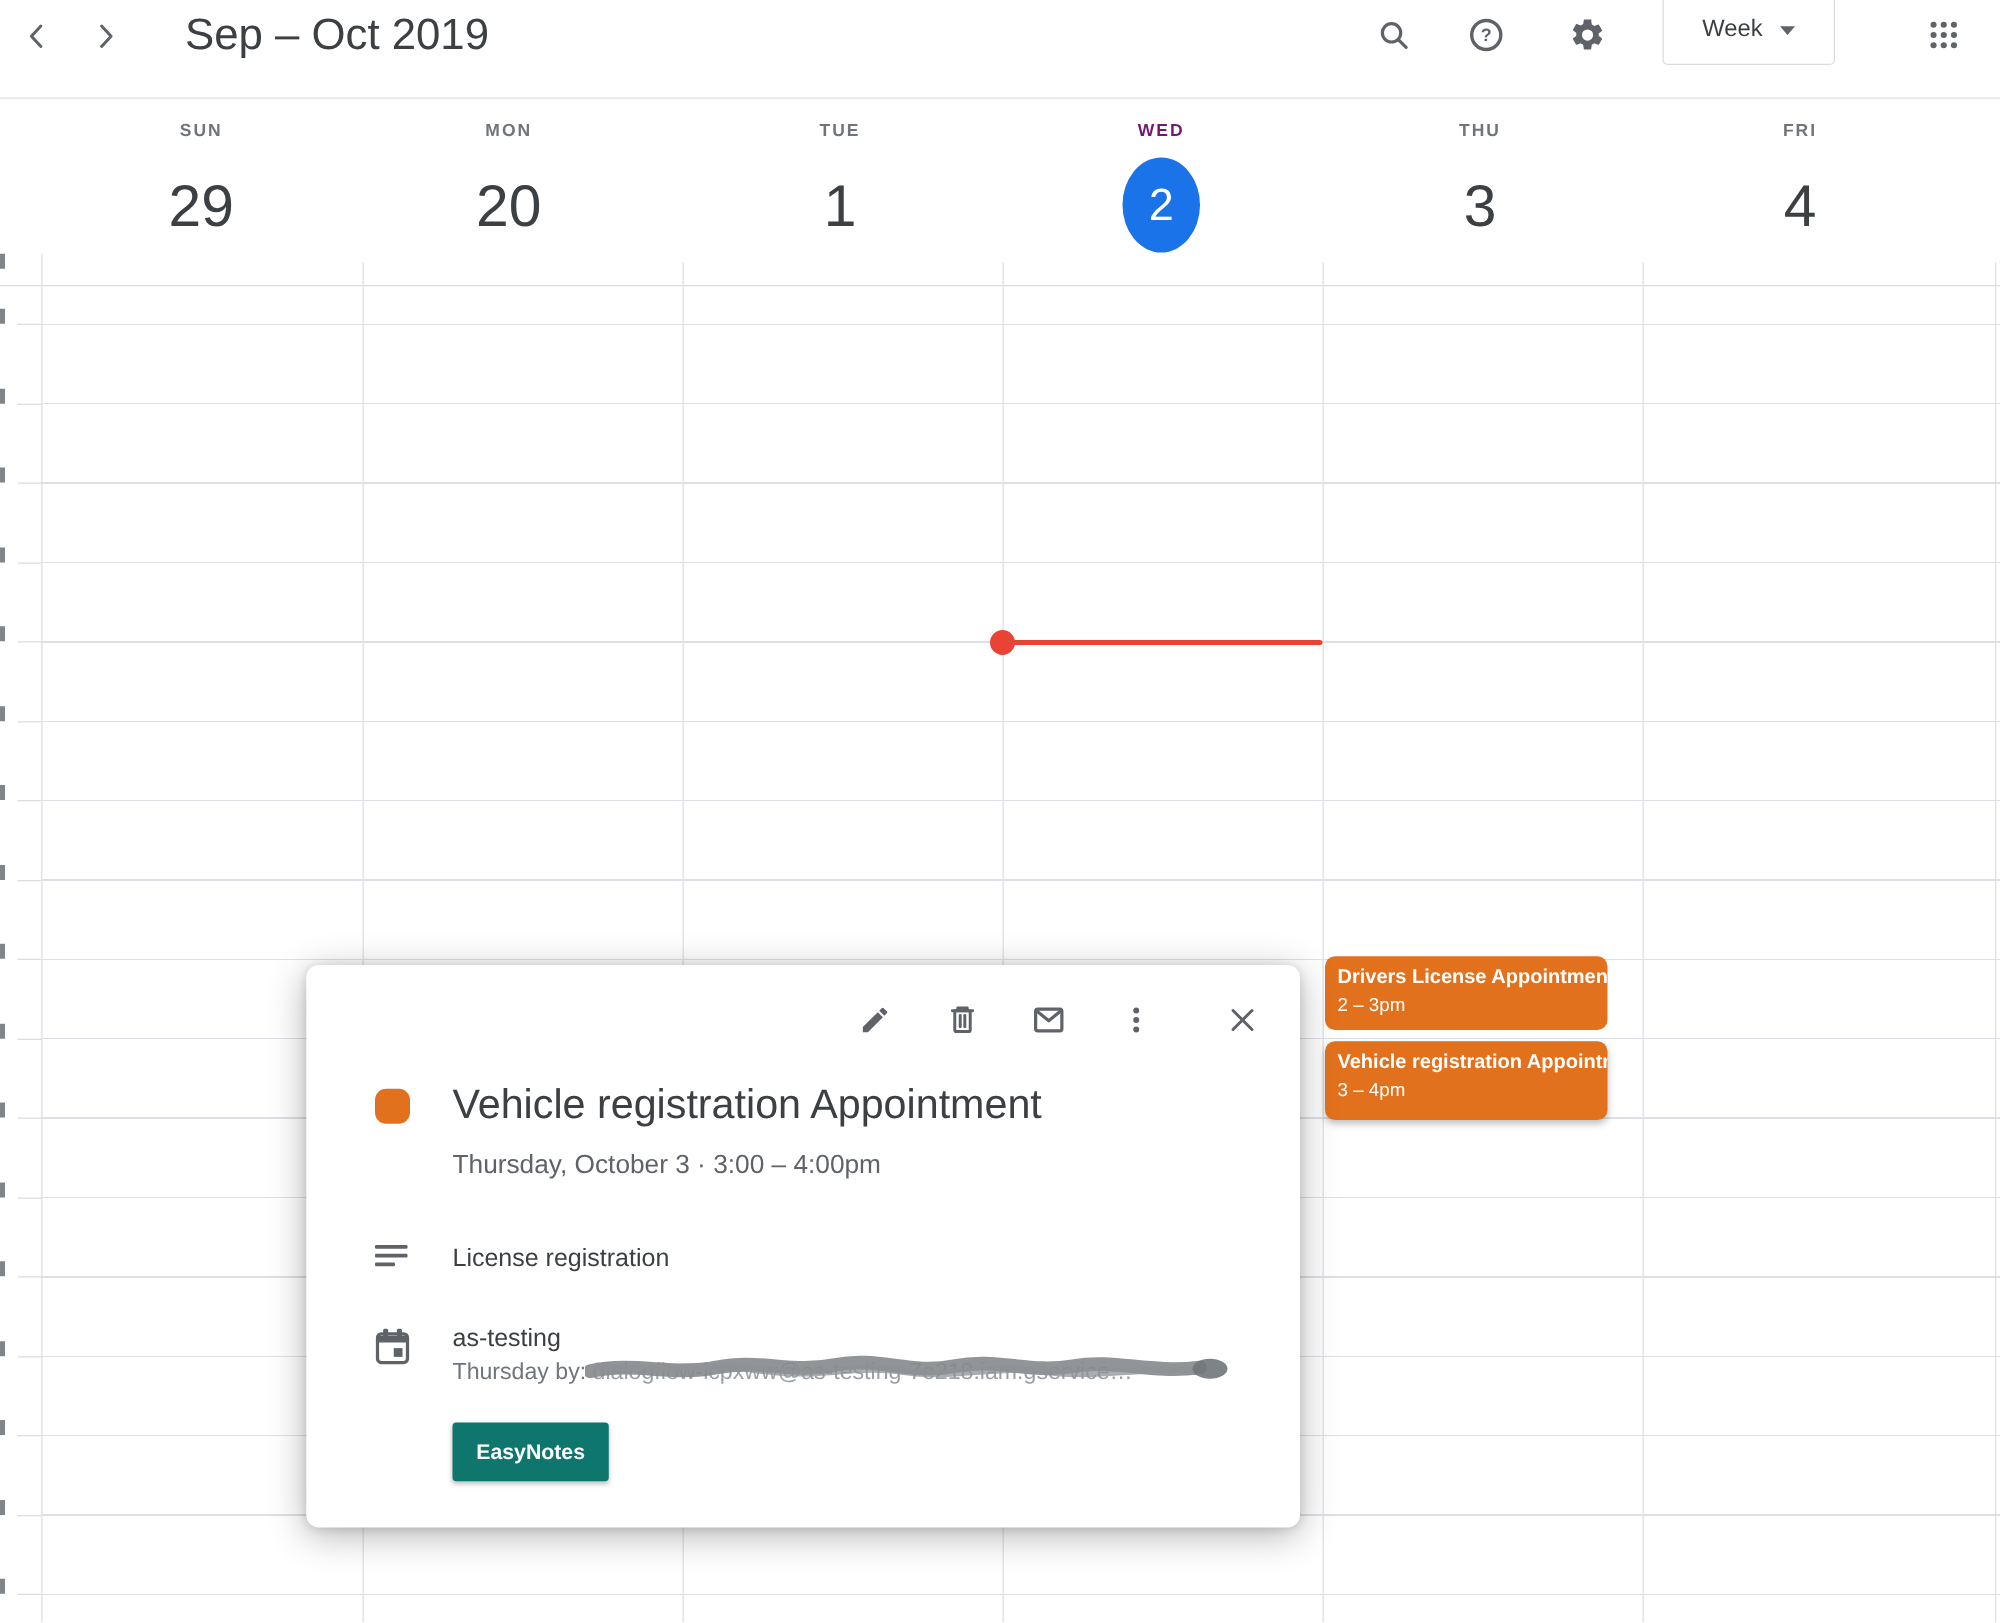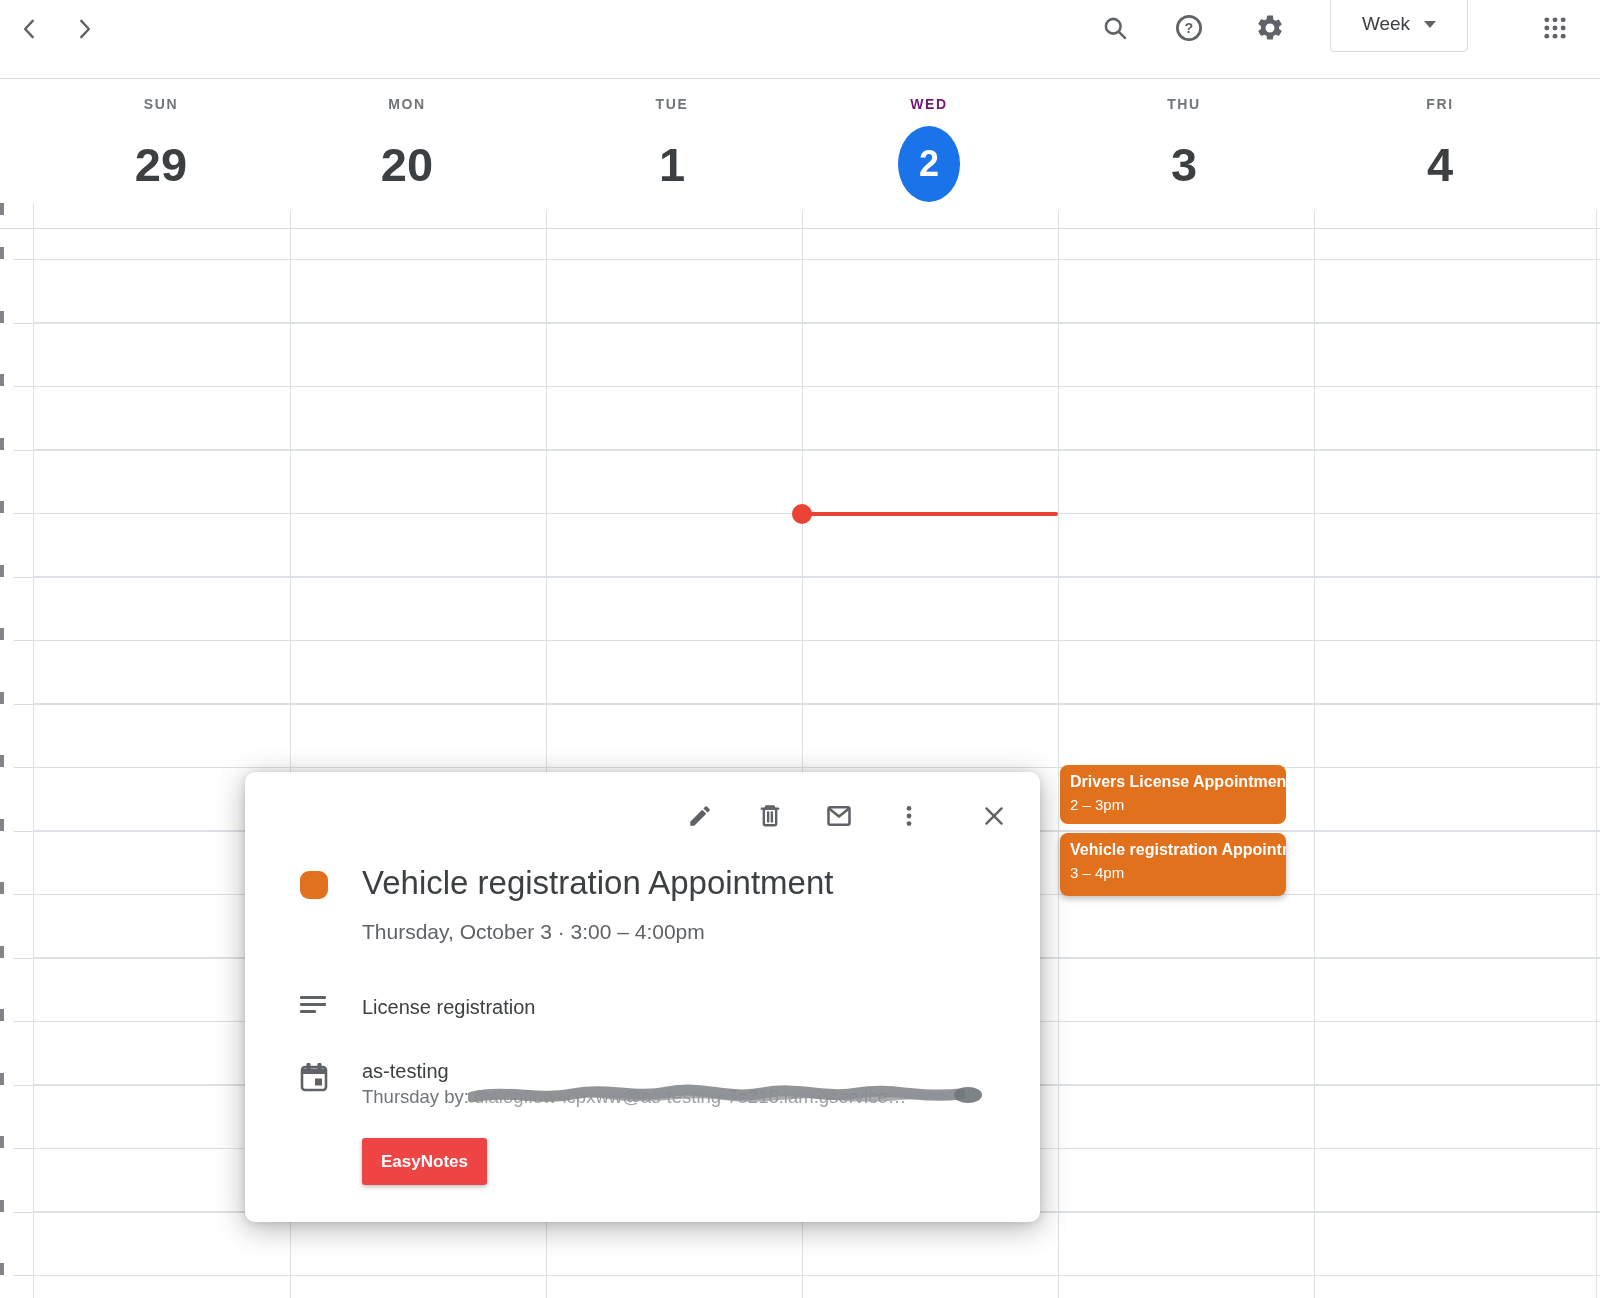--- a/index.html
+++ b/index.html
@@ -17,21 +17,21 @@
   .iconbtn{position:absolute;top:6px;width:46px;height:46px;display:flex;align-items:center;
     justify-content:center;cursor:pointer;background:none;border:none;padding:0;}
   .week-btn{position:absolute;left:1330px;top:-4px;width:138px;height:56px;background:#fff;
     border:1px solid #dadce0;border-radius:4px;display:flex;align-items:center;justify-content:center;
     gap:14px;cursor:pointer;font-size:19px;color:#3c4043;font-family:inherit;}
   .caret{width:0;height:0;border-left:6px solid transparent;border-right:6px solid transparent;
     border-top:7px solid #5f6368;}
   
   .day-cell{position:absolute;top:96px;transform:translateX(-50%);text-align:center;width:160px;}
   .day-name{font-size:14px;font-weight:700;letter-spacing:1.6px;color:#70757a;}
-  .day-number{margin-top:14px;font-size:47px;font-weight:700;color:#3c4043;cursor:pointer;
+  .day-number{margin-top:14px;font-size:47px;font-weight:400;color:#3c4043;cursor:pointer;
     display:inline-flex;align-items:center;justify-content:center;min-width:62px;height:76px;border-radius:50%;}
   .day-cell.today .day-name{color:#701a75;}
   .day-cell.today .day-number{background:#1a73e8;color:#fff;font-size:36px;width:62px;}
   
   .grid-top-border{position:absolute;left:0;top:228px;width:1600px;height:1px;background:#dadce0;}
   .hourlines{position:absolute;left:33px;top:259px;width:1567px;height:1039px;
     background:repeating-linear-gradient(to bottom,#dde0e4 0 1px,transparent 1px 63.5px);}
   .vline{position:absolute;top:210px;bottom:0;width:1px;background:#dde0e4;}
   .vline.axis{top:203px;}
   .tick{position:absolute;left:14px;width:19px;height:1px;background:#dadce0;}
@@ -57,21 +57,21 @@
   .desc-icon{position:absolute;left:55px;top:224px;width:26px;}
   .desc-icon div{height:3px;background:#5f6368;margin-bottom:4px;border-radius:1px;}
   .desc-icon div:nth-child(3){width:16px;}
   .p-desc{position:absolute;left:117px;top:224px;font-size:20px;color:#3c4043;}
   .cal-icon{position:absolute;left:53px;top:288px;}
   .p-cal{position:absolute;left:117px;top:288px;font-size:20px;color:#3c4043;}
   .p-created{position:absolute;left:117px;top:314px;font-size:18.5px;color:#70757a;white-space:nowrap;}
   .obscured-wrap{position:relative;display:inline-block;}
   .obscured{color:#9aa0a6;}
   .scribble{position:absolute;left:-6px;top:-6px;pointer-events:none;}
-  .easy-btn{position:absolute;left:117px;top:366px;width:125px;height:47px;background:#ef4444;border:none;
+  .easy-btn{position:absolute;left:117px;top:366px;width:125px;height:47px;background:#0f766e;border:none;
     border-radius:3px;color:#fff;font-size:17px;font-weight:700;font-family:inherit;cursor:pointer;
     box-shadow:0 2px 4px rgba(0,0,0,.25);}
   
   .gi{stroke:#5f6368;fill:none;stroke-width:2.2;stroke-linecap:round;stroke-linejoin:round;}
   .gf{fill:#5f6368;}
 </style>
 </head>
 <body>
 
 <div class="topbar">
@@ -82,20 +82,21 @@
         </svg>
     </span>
   </button>
   <button class="navbtn" style="left:62px;">
     <span>
       <svg width="26" height="26" viewBox="0 0 24 24">
           <polyline class="gi" stroke-width="2.4" points="9.5,4.5 16.5,12 9.5,19.5"></polyline>
         </svg>
     </span>
   </button>
+  <div class="title">Sep – Oct 2019</div>
 
   <button class="iconbtn" style="left:1092px;">
     <span>
       <svg width="28" height="28" viewBox="0 0 24 24">
         <circle class="gi" cx="10.5" cy="10.5" r="6.3"></circle>
           <line class="gi" x1="15.3" y1="15.3" x2="20.5" y2="20.5"></line>
       </svg>
     </span>
   </button>
   <button class="iconbtn" style="left:1166px;">

